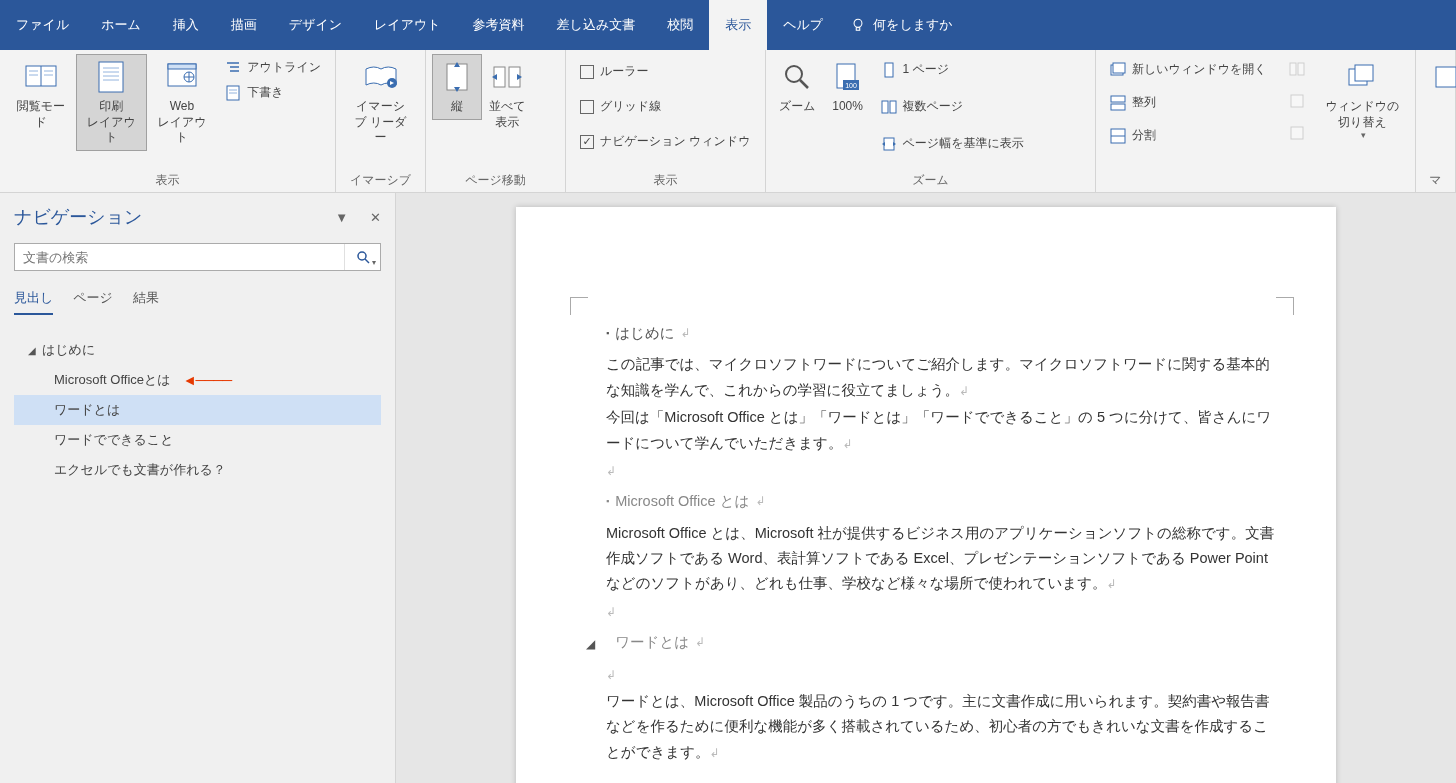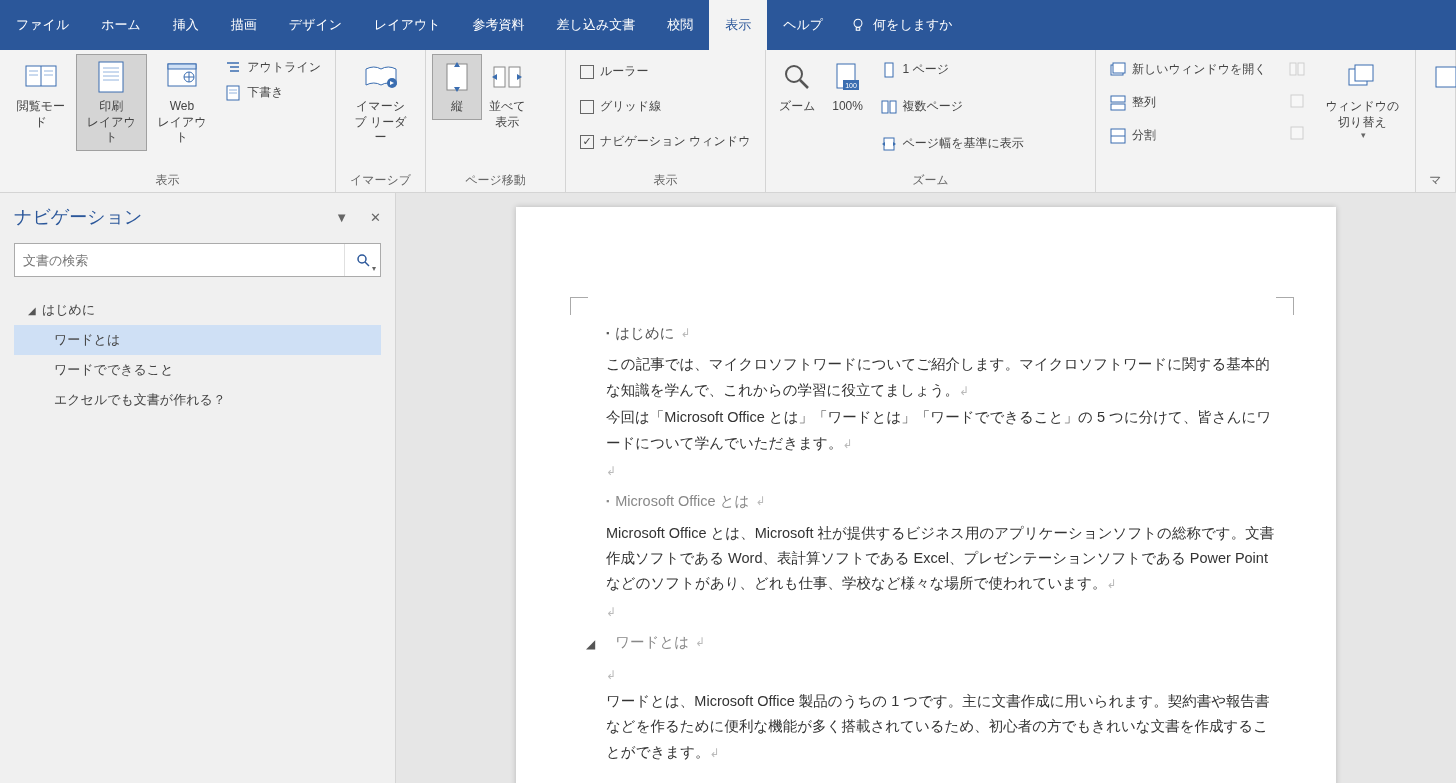--- a/index.html
+++ b/index.html
@@ -30,21 +30,21 @@
 .chk.checked::after { content: "✓"; }
 
 
 .body-area { display: flex; height: calc(783px - 39px - 143px); }
 
 
 .nav-pane { width: 396px; background: #f0f0f0; border-right: 1px solid #d4d4d4; padding: 12px 14px; }
 .nav-header { display: flex; align-items: center; justify-content: space-between; margin-bottom: 14px; }
 .nav-title { color: #2b579a; font-size: 18px; }
 .nav-hdr-ctrls { display: flex; gap: 22px; color: #666; font-size: 13px; }
-.search-box { display: flex; border: 1px solid #ababab; background: #fff; height: 34px; margin-bottom: 18px; }
+.search-box { display: flex; border: 1px solid #ababab; background: #fff; height: 28px; margin-bottom: 18px; }
 .search-box input { flex: 1; border: none; outline: none; padding: 0 8px; font-size: 13px; background: transparent; }
 .search-btn { width: 36px; display:flex; align-items:center; justify-content:center; border-left: 1px solid #e0e0e0; position: relative; }
 .search-btn::after { content:"▾"; font-size:8px; position:absolute; right:4px; bottom:3px; color:#666;}
 
 .nav-tabs { display: flex; gap: 20px; font-size: 13px; color: #555; padding-bottom: 8px; margin-bottom: 12px; }
 .nav-tab { cursor:pointer; padding-bottom:6px;}
 .nav-tab.active { color: #2b579a; border-bottom: 2px solid #2b579a; }
 
 .outline { font-size: 13px; color: #444; }
 .outline-item { padding: 6px 8px 6px 14px; cursor:pointer; display:flex; align-items:center; gap:4px;}
@@ -380,24 +380,33 @@
     </div>
     <div class="search-box">
       <input type="text" placeholder="文書の検索" style="">
       <div class="search-btn">
         <svg width="14" height="14" viewBox="0 0 14 14">
             <circle cx="6" cy="6" r="4" fill="none" stroke="#2b579a" stroke-width="1.5"></circle>
             <line x1="9" y1="9" x2="13" y2="13" stroke="#2b579a" stroke-width="1.5"></line>
           </svg>
       </div>
     </div>
+    <div class="nav-tabs">
+      <div class="nav-tab active">見出し</div>
+      <div class="nav-tab">ページ</div>
+      <div class="nav-tab">結果</div>
+    </div>
     <div class="outline">
       <div class="outline-item">
           <span class="tri">◢</span>
           <span>はじめに</span>
+        </div>
+      <div class="outline-item l2">
+          <span>Microsoft Officeとは</span>
+          <span class="arrow-annot">◄────</span>
         </div>
       <div class="outline-item l2 selected">
           <span>ワードとは</span>
         </div>
       <div class="outline-item l2">
           <span>ワードでできること</span>
         </div>
       <div class="outline-item l2">
           <span>エクセルでも文書が作れる？</span>
         </div>

